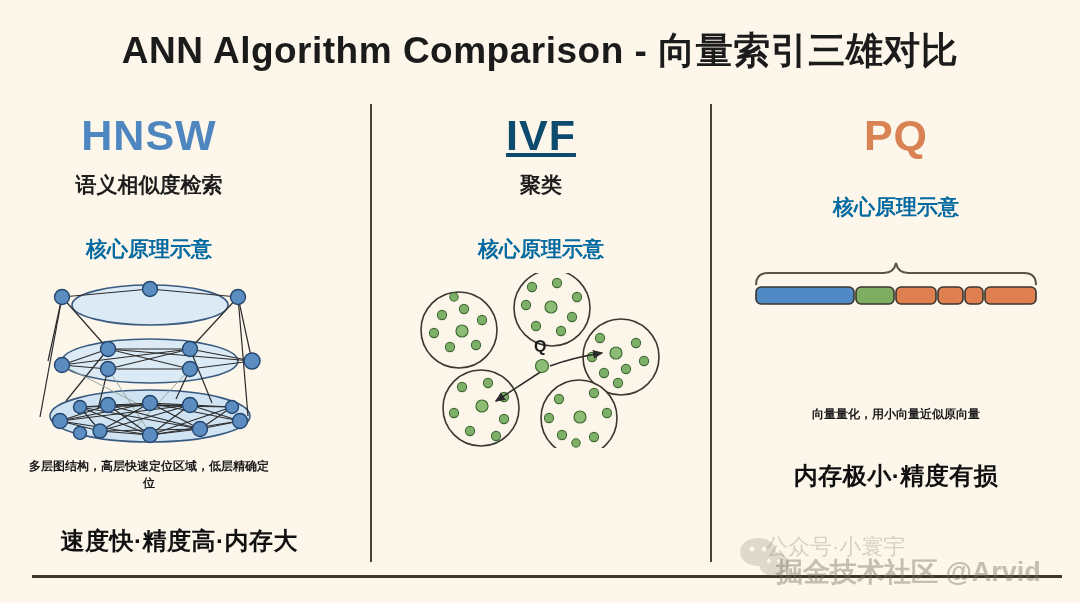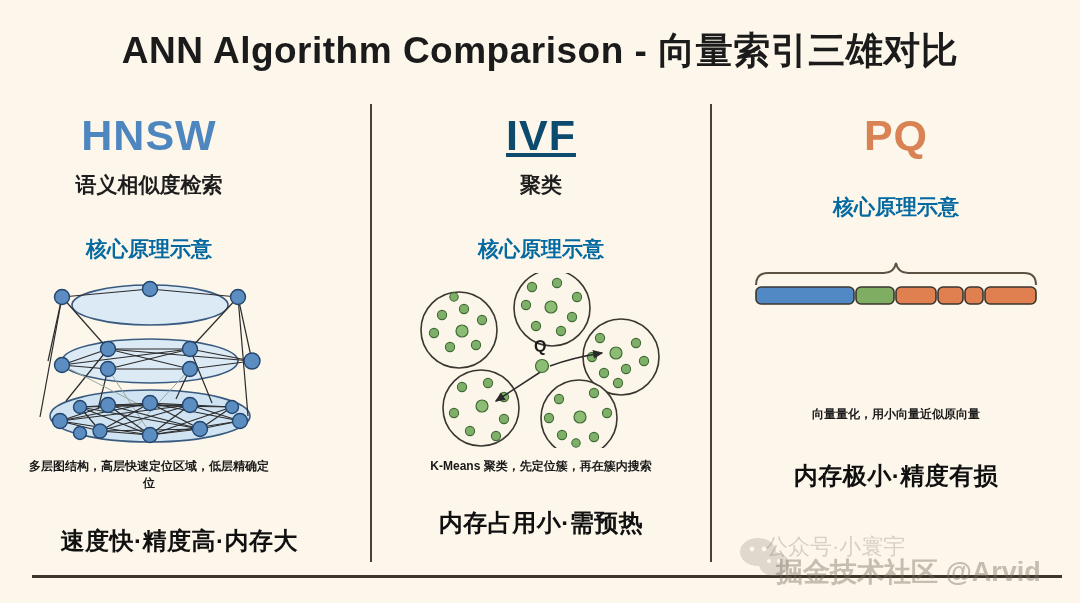--- a/index.html
+++ b/index.html
@@ -358,22 +358,20 @@
         <circle class="pt" cx="190" cy="164" r="4.6"></circle>
         <circle class="pt" cx="172" cy="170" r="4.2"></circle>
 
         <path class="arw" d="M 146,93 C 165,86 185,82 198,80" marker-end="url(#ah)"></path>
         <path class="arw" d="M 138,98 L 92,128" marker-end="url(#ah)"></path>
         <circle class="ctr" cx="138" cy="93" r="6.5"></circle>
         <text x="130" y="79" font-family="Liberation Sans, sans-serif" font-size="16" font-weight="700" fill="#1b1b1b">Q</text>
       </svg>
     </div>
 
-    <div class="desc">K-Means 聚类，先定位簇，再在簇内搜索</div>
-    <div class="summary">内存占用小·需预热</div>
   </div>
 
   <div class="col pq">
     <div class="col-title">PQ</div>
     <div class="core-label">核心原理示意</div>
 
     <div class="diagram">
       <svg width="300" height="175" viewBox="0 0 300 175">
         <defs>
           <style>

